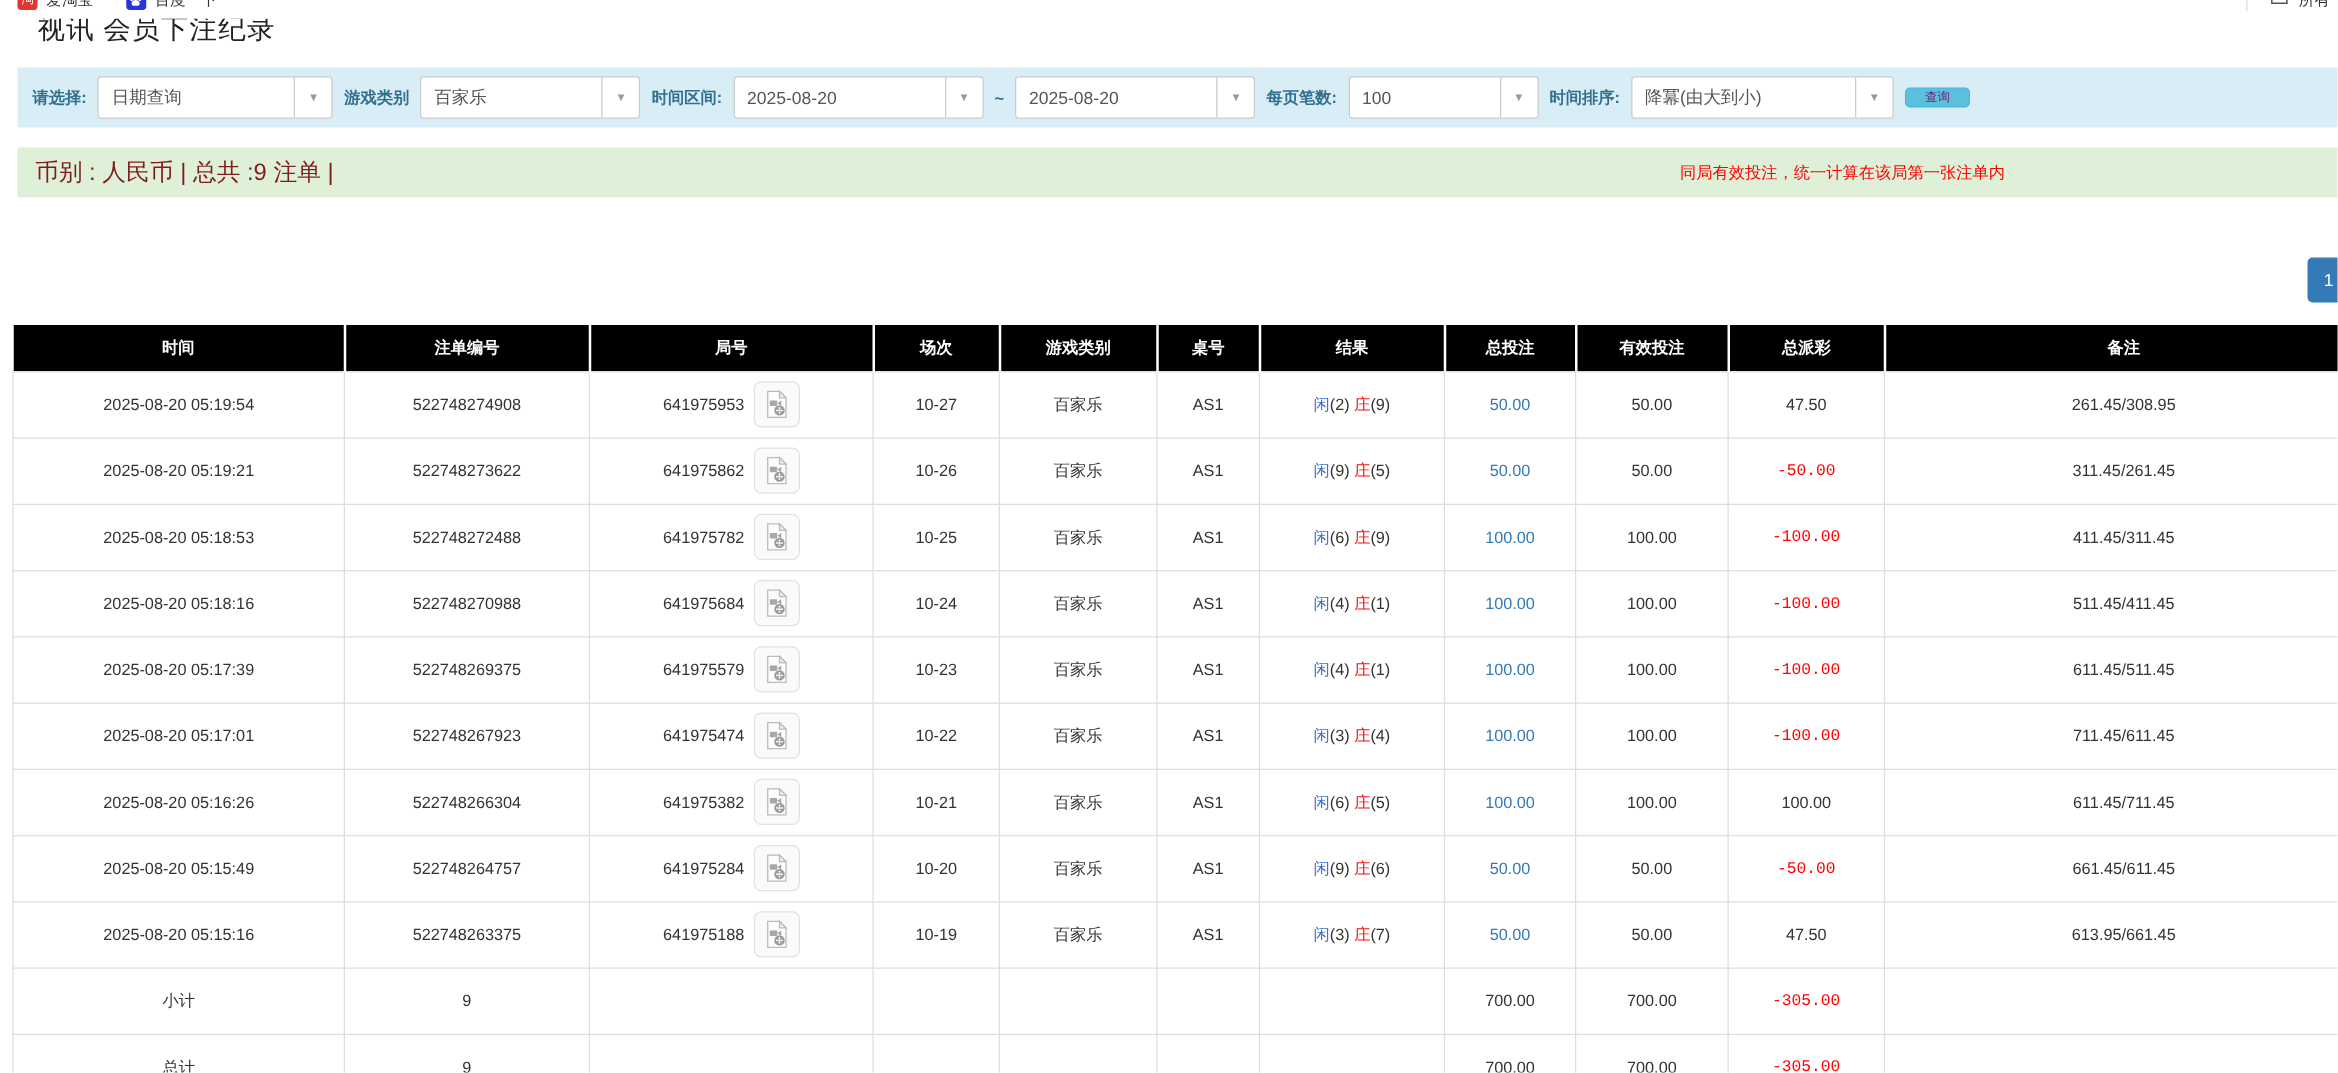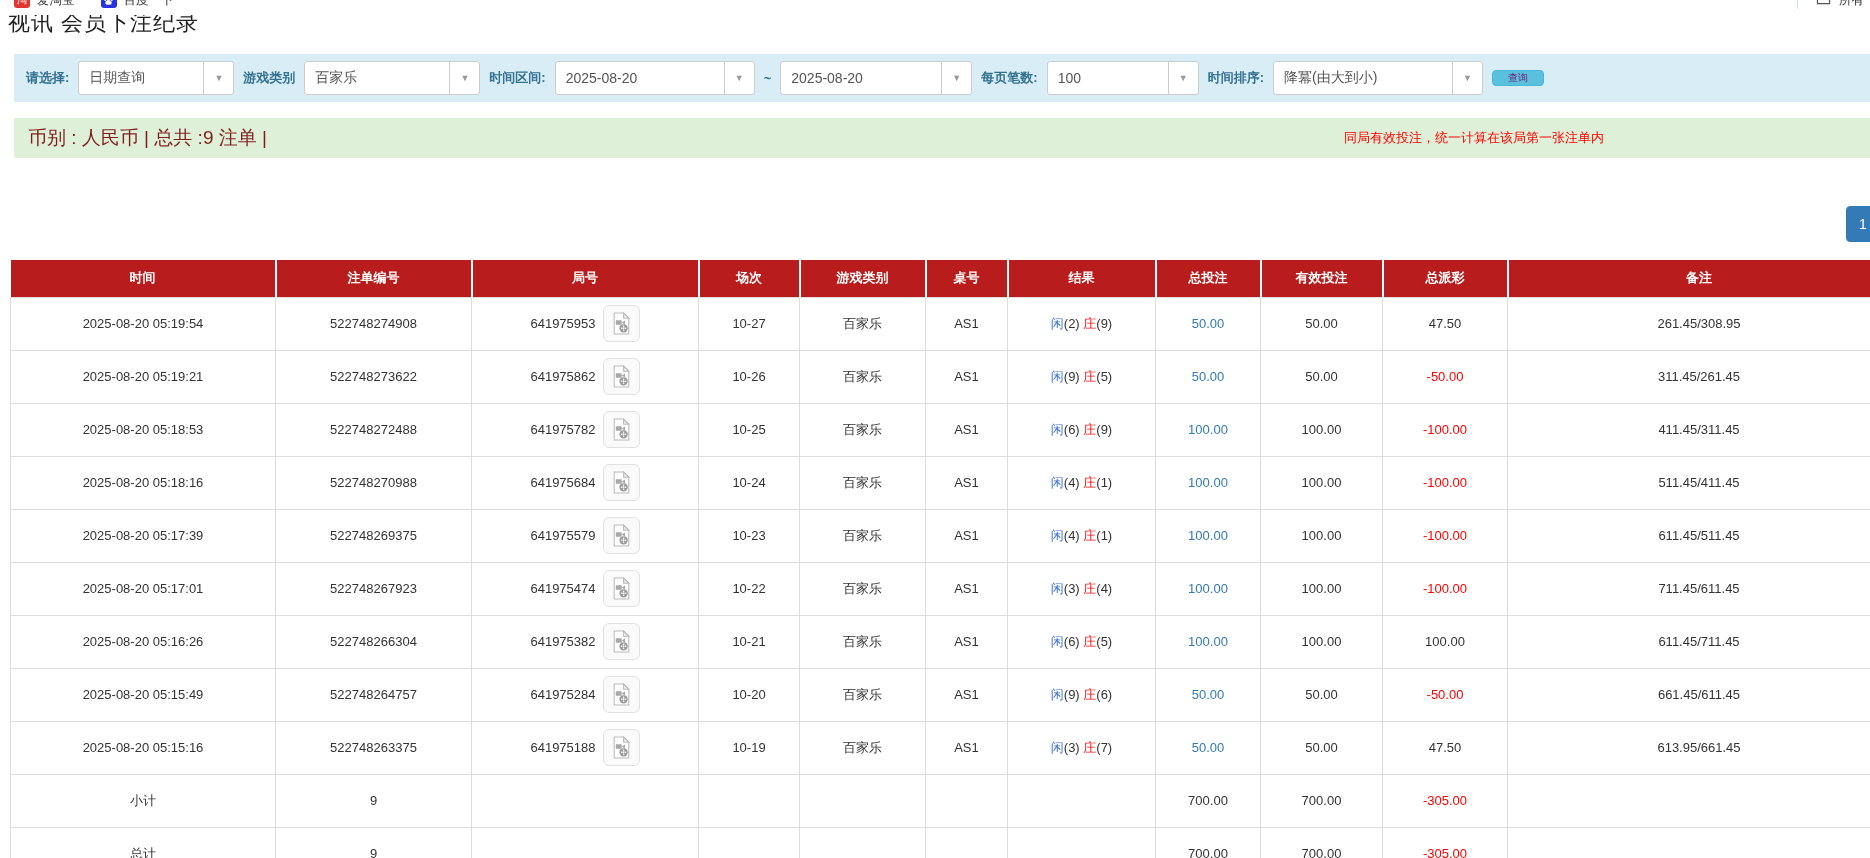--- a/index.html
+++ b/index.html
@@ -12,21 +12,21 @@
   .bookmarks { height:13px; overflow:hidden; }
   .bm-inner { display:flex; align-items:center; height:26px; margin-top:-13px; padding:0 6px 0 14px; }
   .bm-item { display:flex; align-items:center; gap:7px; margin-right:26px; cursor:pointer; }
   .bm-ico { width:16px; height:16px; border-radius:3px; display:flex; align-items:center; justify-content:center; }
   .bm-ico.taobao { background:#e0362f; color:#fff; font-size:10px; line-height:1; }
   .bm-ico.baidu  { background:#2932e1; }
   .bm-label { font-size:12.5px; color:#333; white-space:nowrap; }
   .bm-right { margin-left:auto; display:flex; align-items:center; gap:8px; }
   .bm-divider { width:1px; height:18px; background:#cfe0ee; margin-right:10px; }
   
-  .title-clip { height:27px; overflow:hidden; margin:2px 0 0 8px; }
+  .title-clip { height:27px; overflow:hidden; margin:2px 0 0 30px;font-family:Liberation Serif, serif; }
   .title-clip h1 { font-size:22px; font-weight:400; color:#222; margin:-7px 0 0 0; line-height:30px; letter-spacing:1px; }
   
   .filter-bar {
     margin:12px 0 0 14px; width:1896px; height:48px; background:#d9edf7;
     display:flex; align-items:center; gap:9px; padding:0 12px;
   }
   .f-label { color:#31708f; font-weight:bold; font-size:13px; white-space:nowrap; }
   .sel, .date-input, .num-input {
     background:#fff; border:1px solid #ccc; border-radius:3px; height:34px;
     display:flex; align-items:center; justify-content:space-between; cursor:pointer; overflow:hidden;
@@ -54,35 +54,35 @@
     position:absolute; left:1846px; top:206px; width:34px; height:36px;
     background:#337ab7; color:#fff; border:1px solid #337ab7; border-radius:4px;
     display:flex; align-items:center; justify-content:center; font-size:14px; cursor:pointer;
   }
   
   table.bets {
     margin:102px 0 0 10px; width:1880px; border-collapse:collapse; table-layout:fixed;
     font-size:13px;
   }
   table.bets thead th {
-    background:#b91c1c; color:#fff; font-weight:bold; height:37px;
+    background:#000000; color:#fff; font-weight:bold; height:37px;
     border-right:2px solid #fff; font-size:13px; text-align:center;
   }
   table.bets tbody td {
     height:53px; text-align:center; border:1px solid #ddd; background:#fff; color:#333;
   }
   .round-wrap { display:inline-flex; align-items:center; gap:7px; }
   .vid-btn {
     width:37px; height:37px; background:#fafafa; border:1px solid #e1e1e1; border-radius:6px;
     display:inline-flex; align-items:center; justify-content:center; cursor:pointer; padding:0;
   }
   .bet-link { color:#337ab7; cursor:pointer; }
   .res-p { color:#3b6fd4; }
   .res-b { color:#ee1111; }
-  .pay.neg { color:#f00; }
+  .pay.neg { color:#f00;font-family:Liberation Mono, monospace; }
   tr.sum td {
     background:#9b9b9b; color:#fff; height:36px; border:2px solid #fff;
   }
   tr.sum td.pay.neg { color:#f00;margin-top:23px; }
 </style>
 </head>
 <body>
 
 <div class="bookmarks">
   <div class="bm-inner">
@@ -112,21 +112,21 @@
     </div>
   </div>
 </div>
 
 <div class="title-clip">
   <h1>视讯 会员下注纪录</h1>
 </div>
 
 <div class="filter-bar">
   <span class="f-label">请选择:</span>
-  <div class="sel" style="width:156px">
+  <div class="sel" style="width:188px">
     <span class="sel-val">日期查询</span>
     <span class="sel-caret">▼</span>
   </div>
   <span class="f-label">游戏类别</span>
   <div class="sel" style="width:176px">
     <span class="sel-val">百家乐</span>
     <span class="sel-caret">▼</span>
   </div>
   <span class="f-label">时间区间:</span>
   <div class="date-input" style="width:200px">

